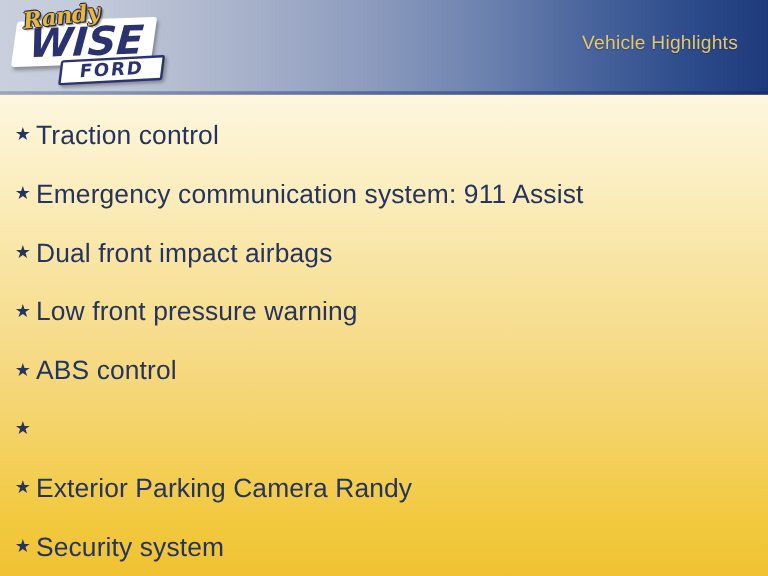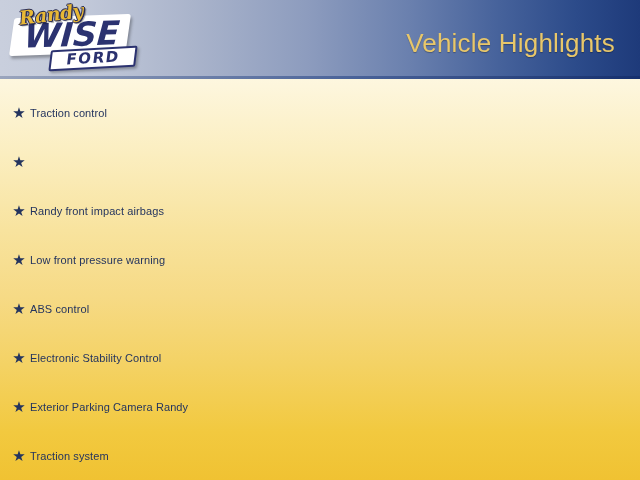--- a/index.html
+++ b/index.html
@@ -56,21 +56,21 @@
     top: 76px;
     width: 640px;
     height: 3px;
     background: linear-gradient(to right, #9aa5bd 0%, #4a6399 55%, #16306e 100%);
   }
 
   .header-title {
     position: absolute;
     right: 25px;
     top: 28px;
-    font-size: 26px;
+    font-size: 16px;
     letter-spacing: 0.2px;
     color: #e8c76a;
     white-space: nowrap;
     text-shadow: 0 1px 1px rgba(0,0,0,0.28);
   }
 
   
   .logo {
     position: absolute;
     left: 6px;
@@ -174,21 +174,21 @@
   }
   .bullet-star {
     flex: 0 0 auto;
     width: 22px;
     font-size: 15px;
     line-height: 1;
     color: #24345e;
     text-align: center;
   }
   .highlight-label {
-    font-size: 11px;
+    font-size: 22px;
     color: #24345e;
     letter-spacing: 0.1px;
     white-space: nowrap;
   }
 </style>
 </head>
 <body>
 
 <div class="slide">
 
@@ -205,40 +205,40 @@
 
   <div class="header-title">Vehicle Highlights</div>
 
   <ul class="highlights">
     <li class="highlight-item">
       <span class="bullet-star">★</span>
       <span class="highlight-label">Traction control</span>
     </li>
     <li class="highlight-item">
       <span class="bullet-star">★</span>
-    </li>
-    <li class="highlight-item">
-      <span class="bullet-star">★</span>
-      <span class="highlight-label">Randy front impact airbags</span>
+      <span class="highlight-label">Emergency communication system: 911 Assist</span>
+    </li>
+    <li class="highlight-item">
+      <span class="bullet-star">★</span>
+      <span class="highlight-label">Dual front impact airbags</span>
     </li>
     <li class="highlight-item">
       <span class="bullet-star">★</span>
       <span class="highlight-label">Low front pressure warning</span>
     </li>
     <li class="highlight-item">
       <span class="bullet-star">★</span>
       <span class="highlight-label">ABS control</span>
     </li>
     <li class="highlight-item">
       <span class="bullet-star">★</span>
-      <span class="highlight-label">Electronic Stability Control</span>
     </li>
     <li class="highlight-item">
       <span class="bullet-star">★</span>
       <span class="highlight-label">Exterior Parking Camera Randy</span>
     </li>
     <li class="highlight-item">
       <span class="bullet-star">★</span>
-      <span class="highlight-label">Traction system</span>
+      <span class="highlight-label">Security system</span>
     </li>
   </ul>
 
 </div>
 
 </body></html>

